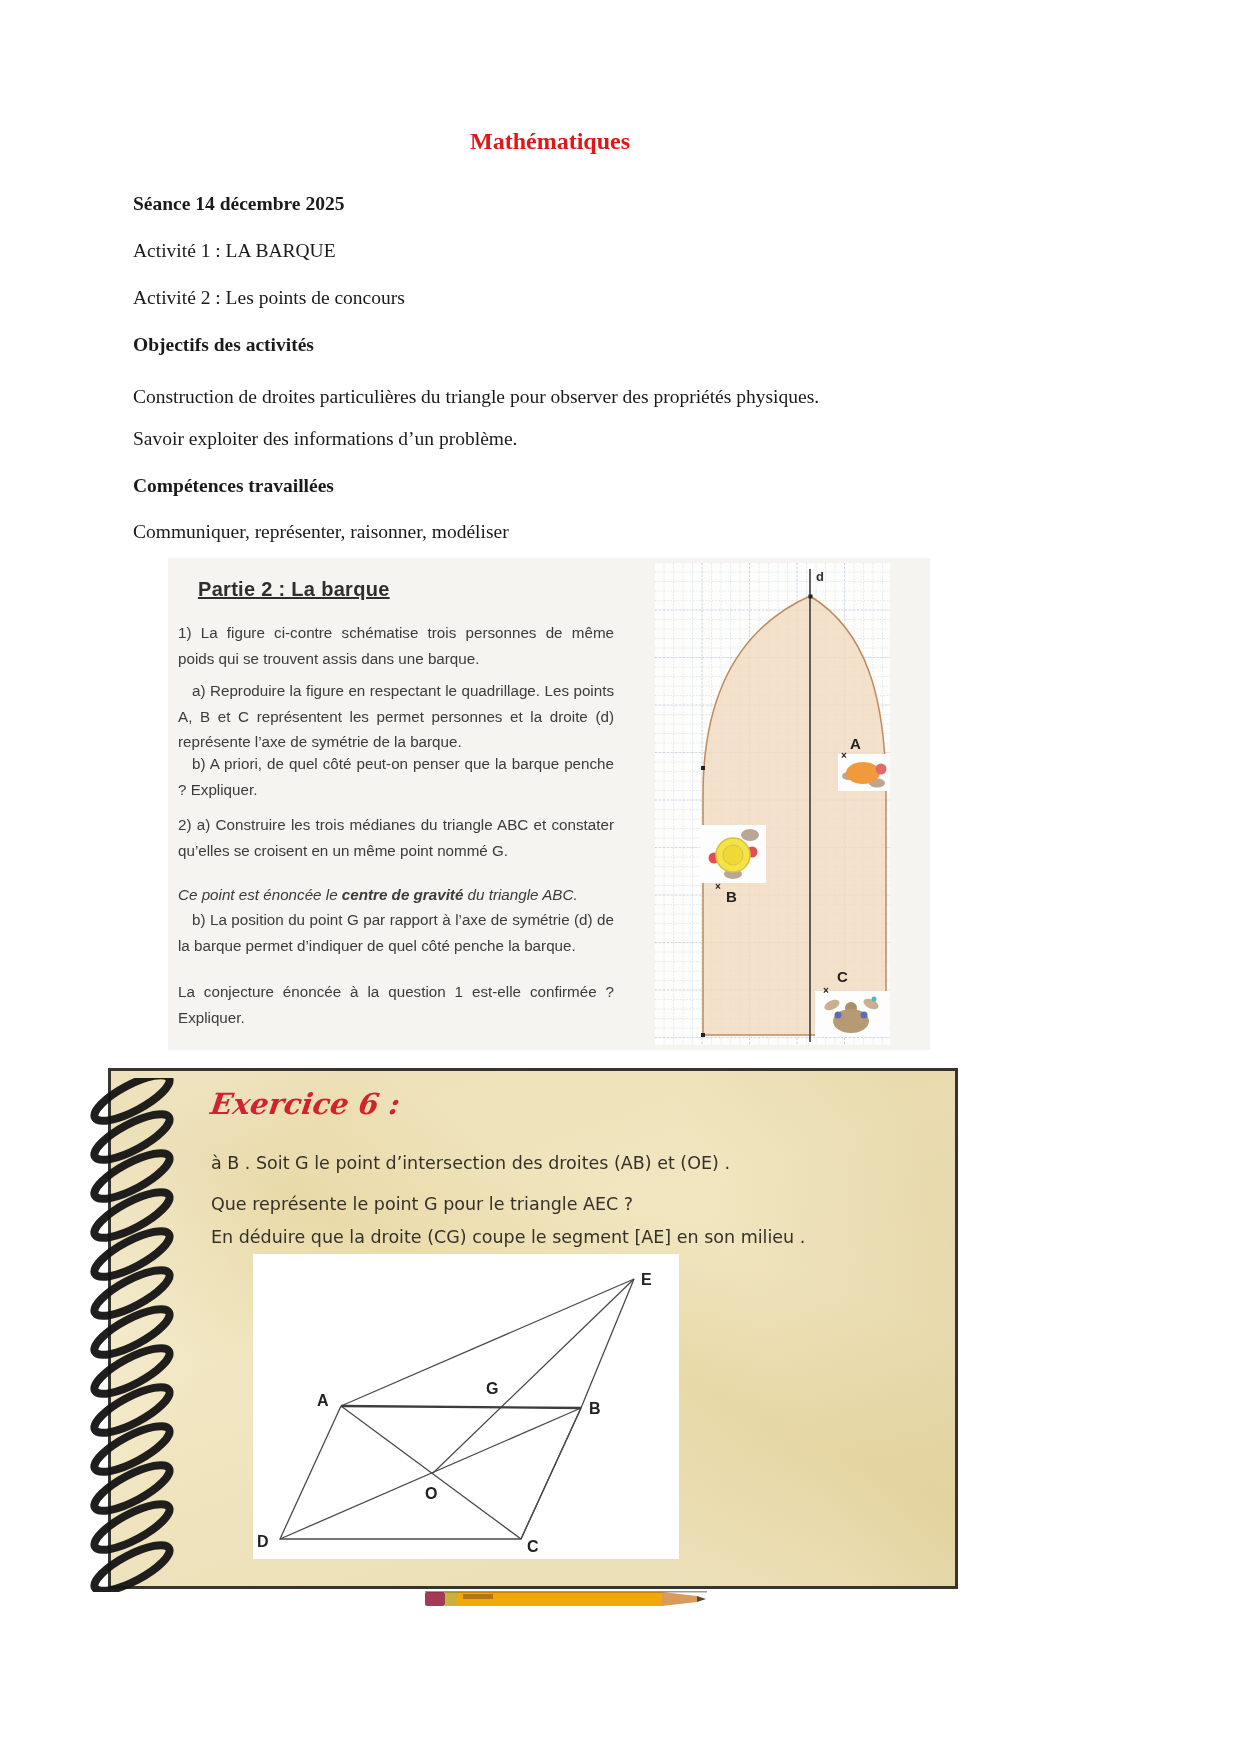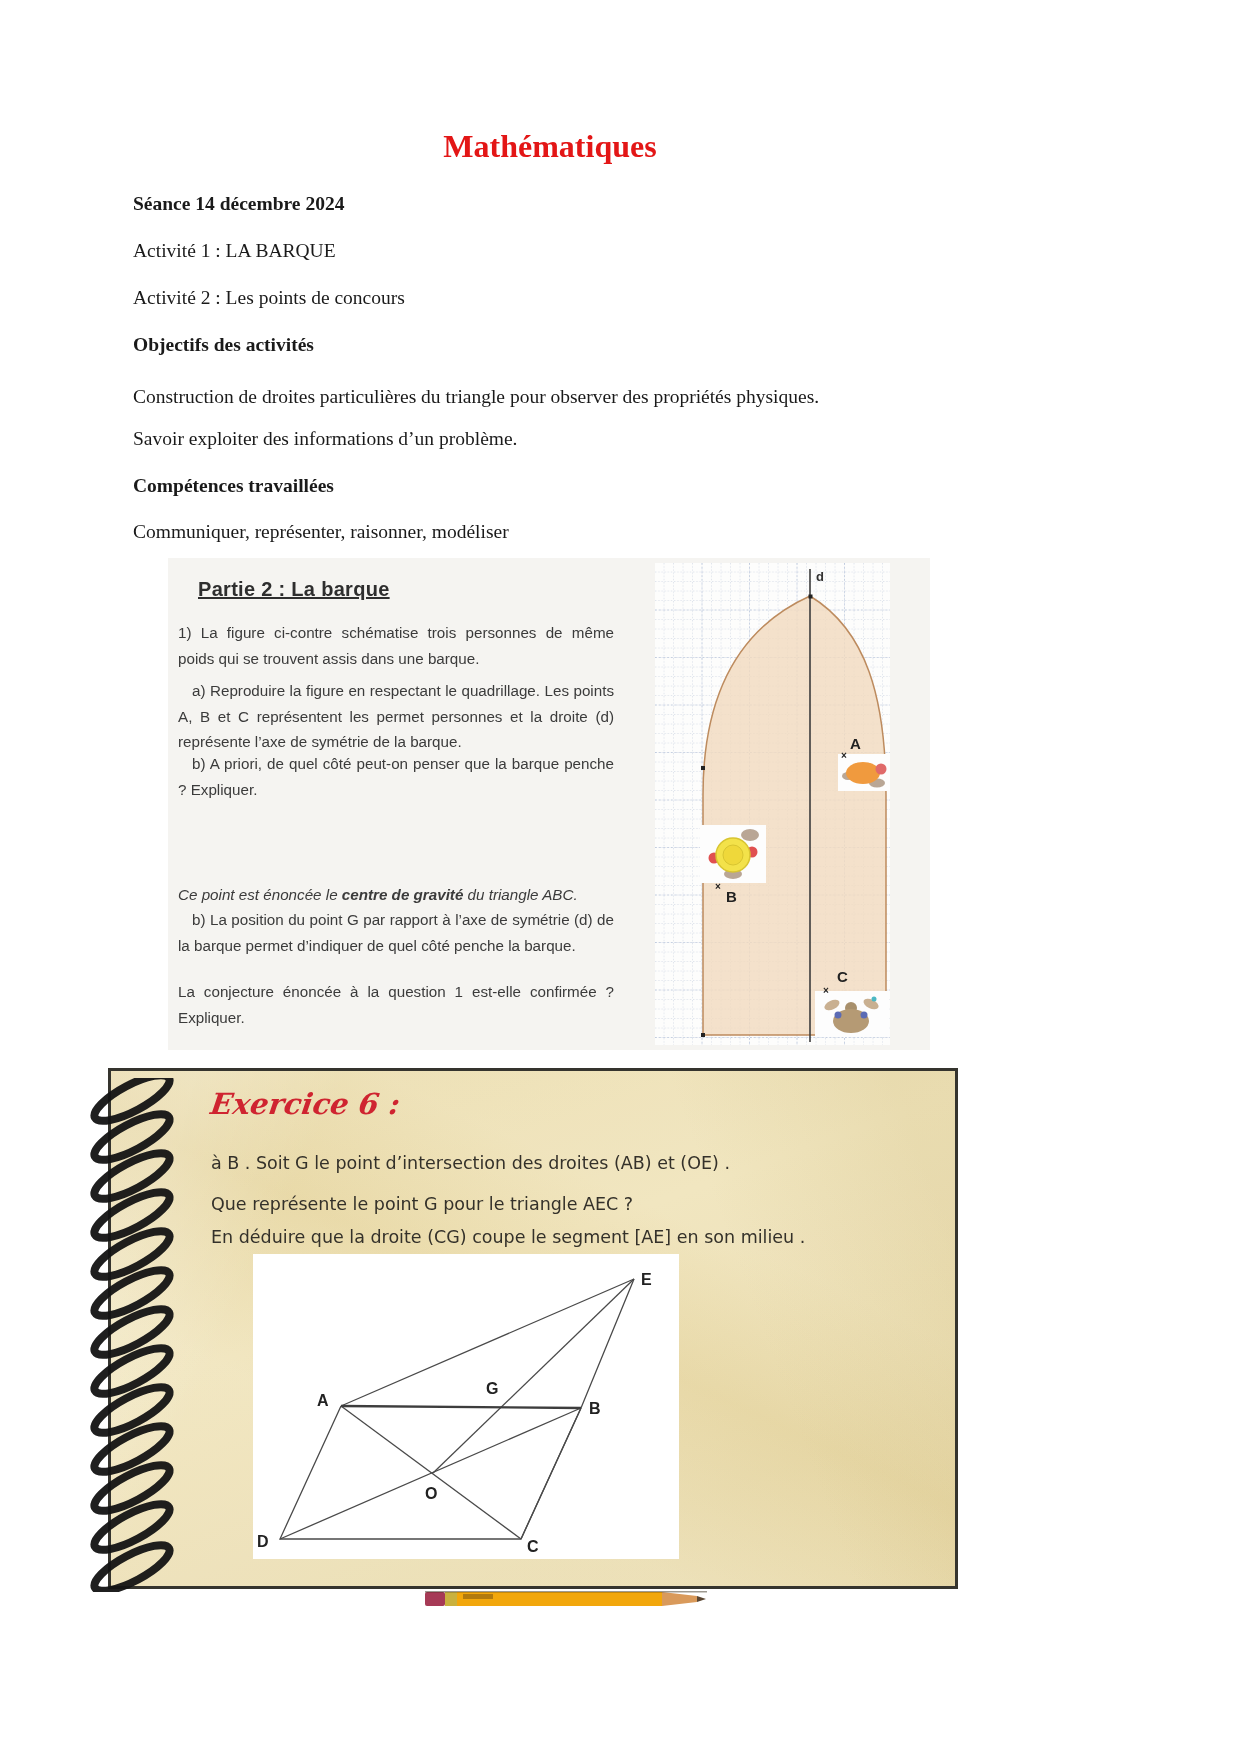--- a/index.html
+++ b/index.html
@@ -1,21 +1,21 @@
 <!DOCTYPE html>
 <html><head>
 <meta charset="utf-8">
 <style>
   html,body{margin:0;padding:0;}
   body{width:1241px;height:1754px;position:relative;background:#ffffff;overflow:hidden;
        font-family:"Liberation Serif",serif;color:#1a1a1a;}
   .abs{position:absolute;}
 
   
-  .doc-title{left:0;top:128px;width:1100px;text-align:center;font-size:32px;font-weight:bold;}
+  .doc-title{left:0;top:128px;width:1100px;text-align:center;font-size:24px;font-weight:bold;}
   .doc-line{left:133px;font-size:19.5px;white-space:nowrap;}
   .bold{font-weight:bold;}
 
   
   .scan{left:168px;top:558px;width:722px;height:492px;background:#f5f4f1;padding-left:40px;}
   .scan-title{left:30px;top:20px;font-family:"Liberation Sans",sans-serif;font-size:20px;
               font-weight:600;color:#2e2e2e;text-decoration:underline;letter-spacing:.3px;white-space:nowrap;}
   .scan-p{left:10px;width:436px;font-family:"Liberation Sans",sans-serif;font-size:15.2px;
           line-height:25.5px;text-align:justify;color:#3b3b3b;}
   .indent{text-indent:14px;}
@@ -37,34 +37,35 @@
 
   
   .pencil{left:425px;top:1591px;width:282px;height:15px;}
 
   svg text{font-family:"Liberation Sans",sans-serif;}
 </style>
 </head>
 <body>
 
 <div class="abs doc-title" style="color:#e31616;">Mathématiques</div>
-<div class="abs doc-line bold" style="top:193px;">Séance 14 décembre 2024</div>
+<div class="abs doc-line bold" style="top:193px;">Séance 14 décembre 2025</div>
 <div class="abs doc-line" style="top:240px;">Activité 1 : LA BARQUE</div>
 <div class="abs doc-line" style="top:287px;">Activité 2 : Les points de concours</div>
 <div class="abs doc-line bold" style="top:334px;">Objectifs des activités</div>
 <div class="abs doc-line" style="top:386px;">Construction de droites particulières du triangle pour observer des propriétés physiques.</div>
 <div class="abs doc-line" style="top:428px;">Savoir exploiter des informations d’un problème.</div>
 <div class="abs doc-line bold" style="top:475px;">Compétences travaillées</div>
 <div class="abs doc-line" style="top:521px;">Communiquer, représenter, raisonner, modéliser</div>
 
 <div class="abs scan">
   <div class="abs scan-title">Partie 2 : La barque</div>
   <div class="abs scan-p" style="top:62px;">1) La figure ci-contre schématise trois personnes de même poids qui se trouvent assis dans une barque.</div>
   <div class="abs scan-p indent" style="top:120px;">a) Reproduire la figure en respectant le quadrillage. Les points A, B et C représentent les permet personnes et la droite (d) représente l’axe de symétrie de la barque.</div>
   <div class="abs scan-p indent" style="top:193px;">b) A priori, de quel côté peut-on penser que la barque penche ? Expliquer.</div>
+  <div class="abs scan-p" style="top:254px;">2) a) Construire les trois médianes du triangle ABC et constater qu’elles se croisent en un même point nommé G.</div>
   <div class="abs scan-p ital" style="top:324px;"><span>Ce point est énoncée le </span><span class="bold">centre de gravité</span><span> du triangle ABC.</span></div>
   <div class="abs scan-p indent" style="top:349px;">b) La position du point G par rapport à l’axe de symétrie (d) de la barque permet d’indiquer de quel côté penche la barque.</div>
   <div class="abs scan-p" style="top:421px;">La conjecture énoncée à la question 1 est-elle confirmée ? Expliquer.</div>
 
   <svg class="abs" style="left:487px;top:5px;" width="235" height="485" viewBox="0 0 235 485">
     <defs>
       <pattern id="gridMinor" width="9.5" height="9.5" patternUnits="userSpaceOnUse">
         <path d="M9.5 0 V9.5 M0 9.5 H9.5" fill="none" stroke="#b6c1d6" stroke-width="0.8" stroke-dasharray="1.4,1.8"></path>
       </pattern>
       <pattern id="gridMajor" width="47.5" height="47.5" patternUnits="userSpaceOnUse">

